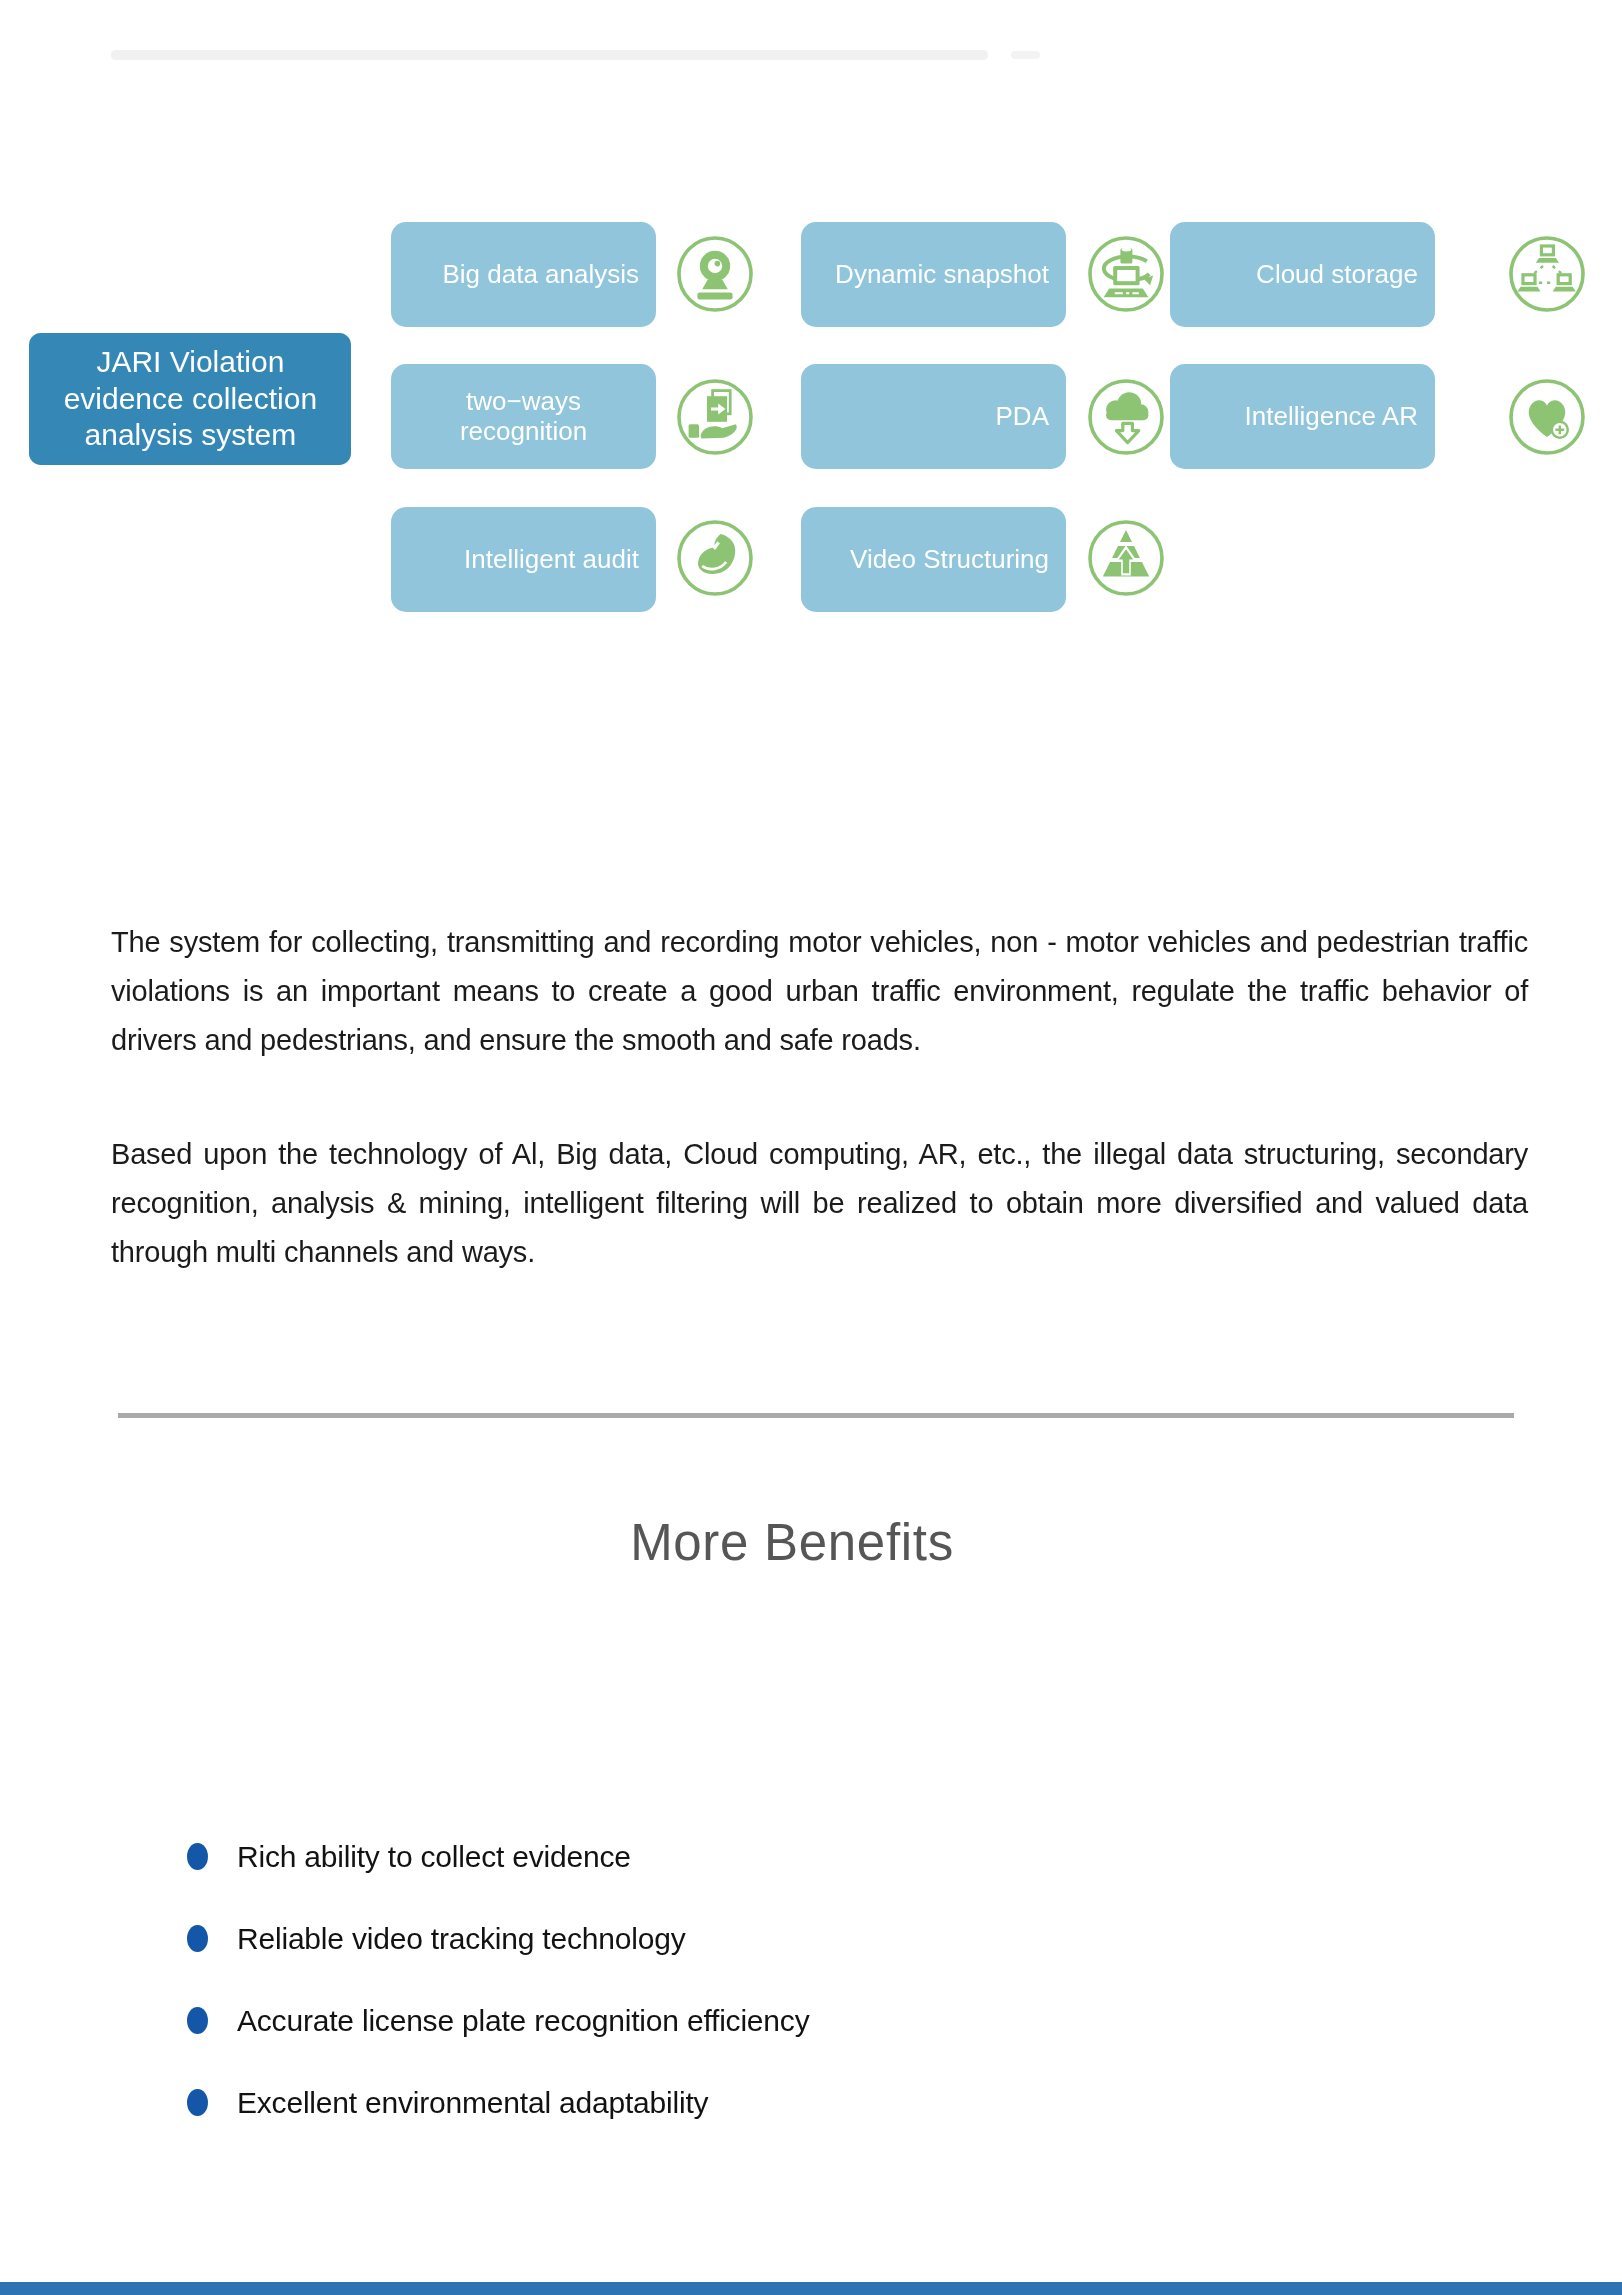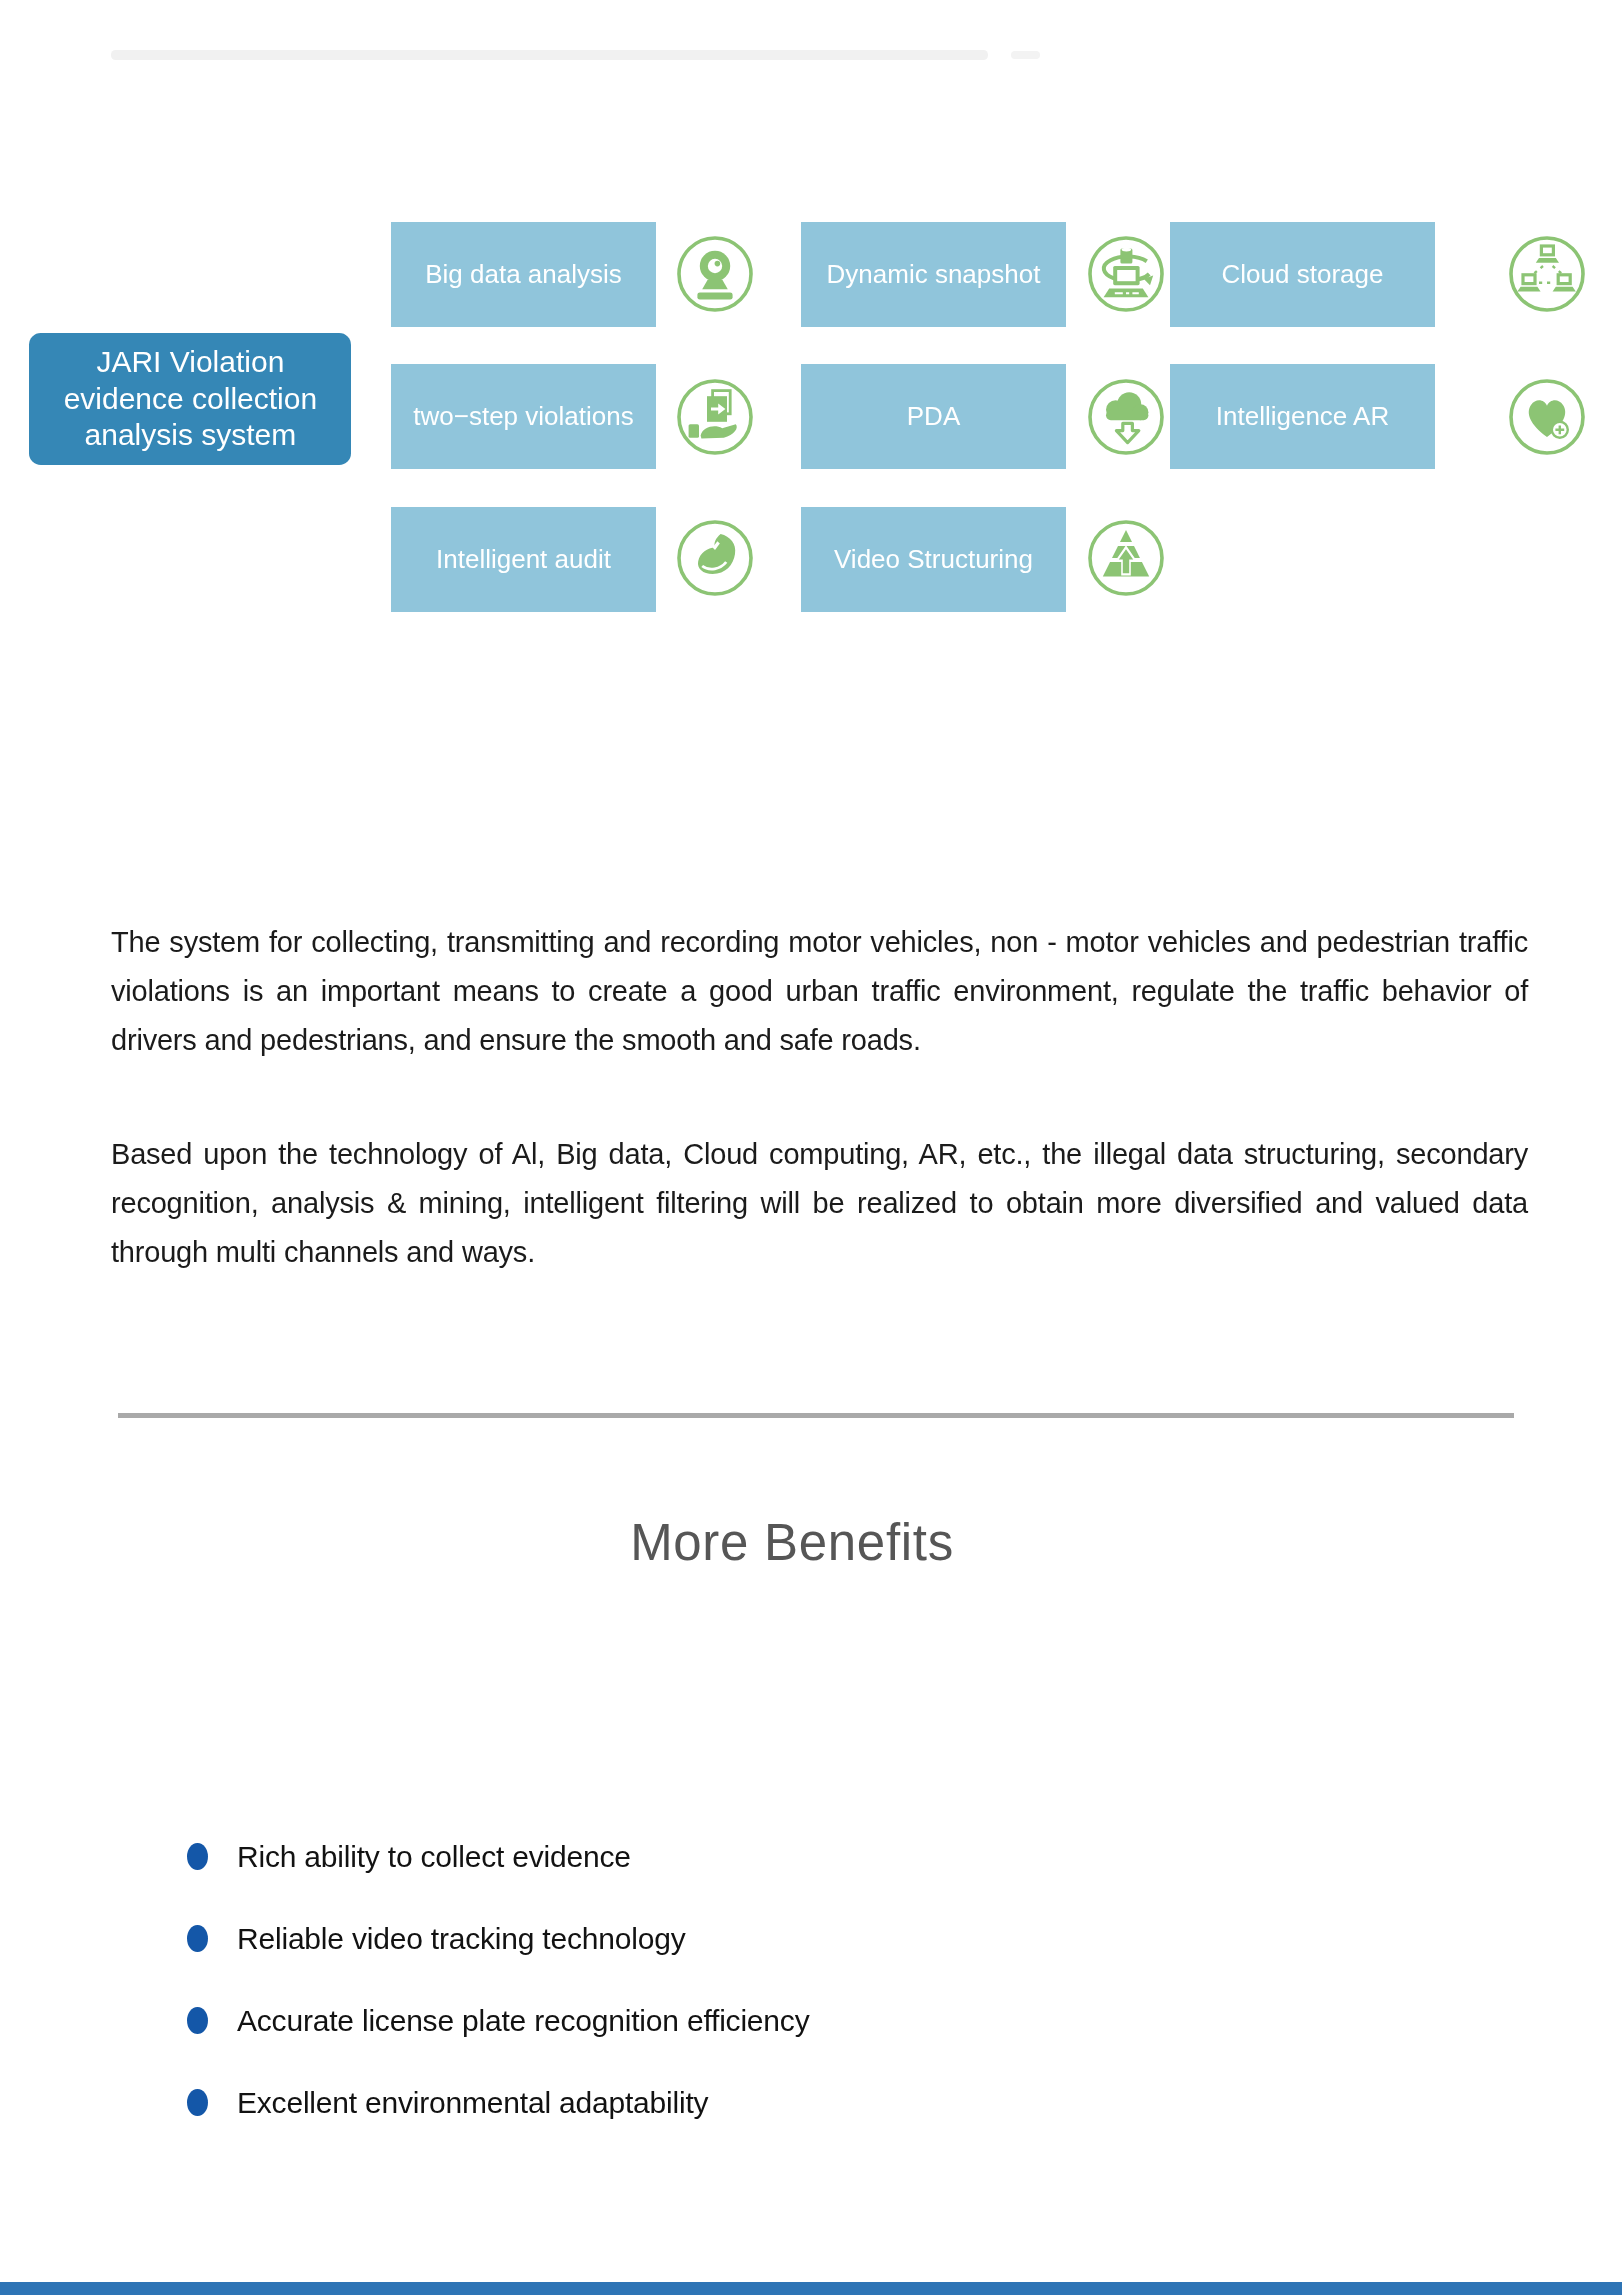--- a/index.html
+++ b/index.html
@@ -17,23 +17,23 @@
     background:#f3f3f3;border-radius:3.9px;filter:blur(0.7px);
   }
   
   .root-box{
     position:absolute;left:29.4px;top:333px;width:322px;height:132px;
     background:var(--root-blue,#3587b6);border-radius:11.8px;color:#fff;
     display:flex;align-items:center;justify-content:center;text-align:center;
     font-size:30px;line-height:1.22;padding:0 6.5px;box-sizing:border-box;
   }
   .node{
-    position:absolute;width:265px;height:105px;border-radius:0;
+    position:absolute;width:265px;height:105px;border-radius:15px;
     background:var(--node-blue,#90c5db);color:#ffffff;
-    display:flex;align-items:center;justify-content:center;text-align:center;
+    display:flex;align-items:center;justify-content:flex-end;text-align:center;
     font-size:26px;line-height:1.15;padding:8px 17px;box-sizing:border-box;
   }
   .c1{left:391px}.c2{left:801px}.c3{left:1170px}
   .r1{top:222px}.r2{top:364px}.r3{top:507px}
   .icon{
     position:absolute;width:80px;height:80px;
   }
   .ci1{left:675px}.ci2{left:1086px}.ci3{left:1507px}
   .ri1{top:234px}.ri2{top:377px}.ri3{top:518px}
   .icon svg{width:100%;height:100%;display:block;}
@@ -129,21 +129,21 @@
       <path class="g-fill" d="M40 30 h21 l4 6 h-29 z"></path>
       <rect class="g-stroke" x="20" y="51" width="15" height="11" stroke-width="4"></rect>
       <path class="g-fill" d="M17 66 h21 l4 6 h-29 z"></path>
       <rect class="g-stroke" x="64" y="51" width="15" height="11" stroke-width="4"></rect>
       <path class="g-fill" d="M61 66 h21 l4 6 h-29 z"></path>
       <path class="g-stroke" d="M45 40 L33 50 M57 40 L69 50 M40 61 h20" stroke-width="3" stroke-dasharray="4 6"></path>
     </svg>
   </div>
 
   <div class="node c1 r2">
-    <span>two−step violations</span>
+    <span>two−ways recognition</span>
   </div>
   <div class="icon ci1 ri2">
     <svg viewBox="0 0 100 100">
       <circle class="g-stroke" cx="50" cy="50" r="45" stroke-width="4.5"></circle>
       <rect class="g-stroke" x="47" y="17" width="22" height="29" stroke-width="3.5"></rect>
       <rect class="g-fill" x="40" y="24" width="25" height="32"></rect>
       <path class="w-fill" d="M45 38 h9 v-5 l9 7 -9 7 v-5 h-9 z"></path>
       <rect class="g-fill" x="17" y="59" width="13" height="17" rx="2"></rect>
       <path class="g-fill" d="M32 73 C35 62 50 59 59 64 L76 59 C80 64 74 72 61 76 L33 77 Z"></path>
     </svg>

